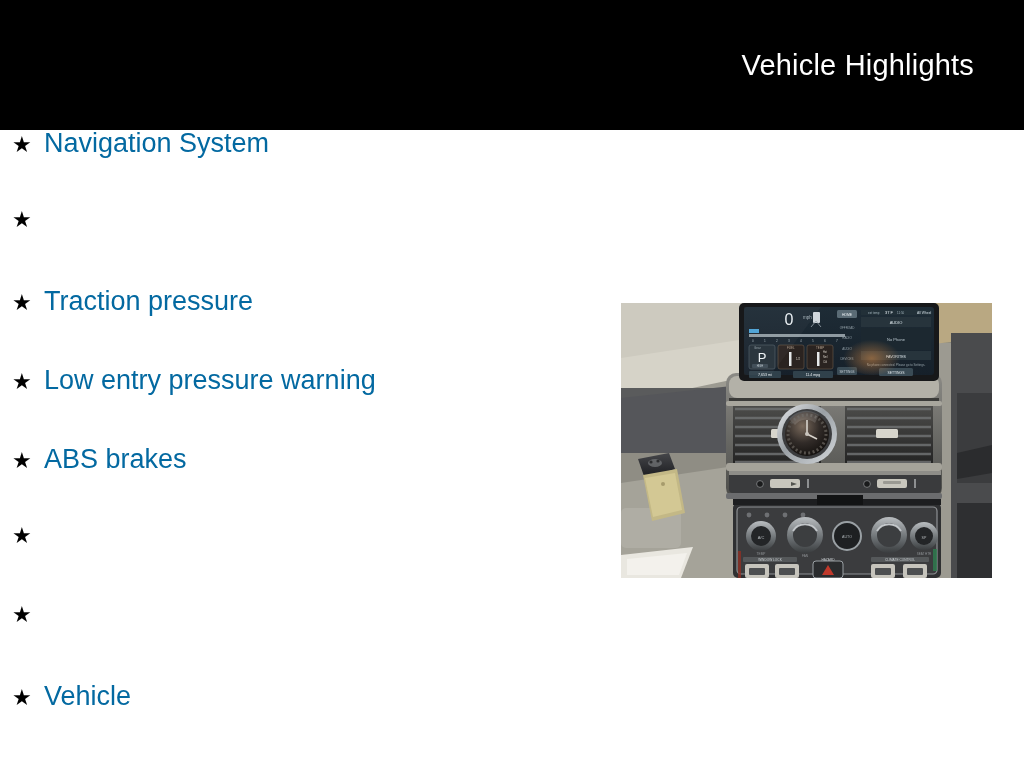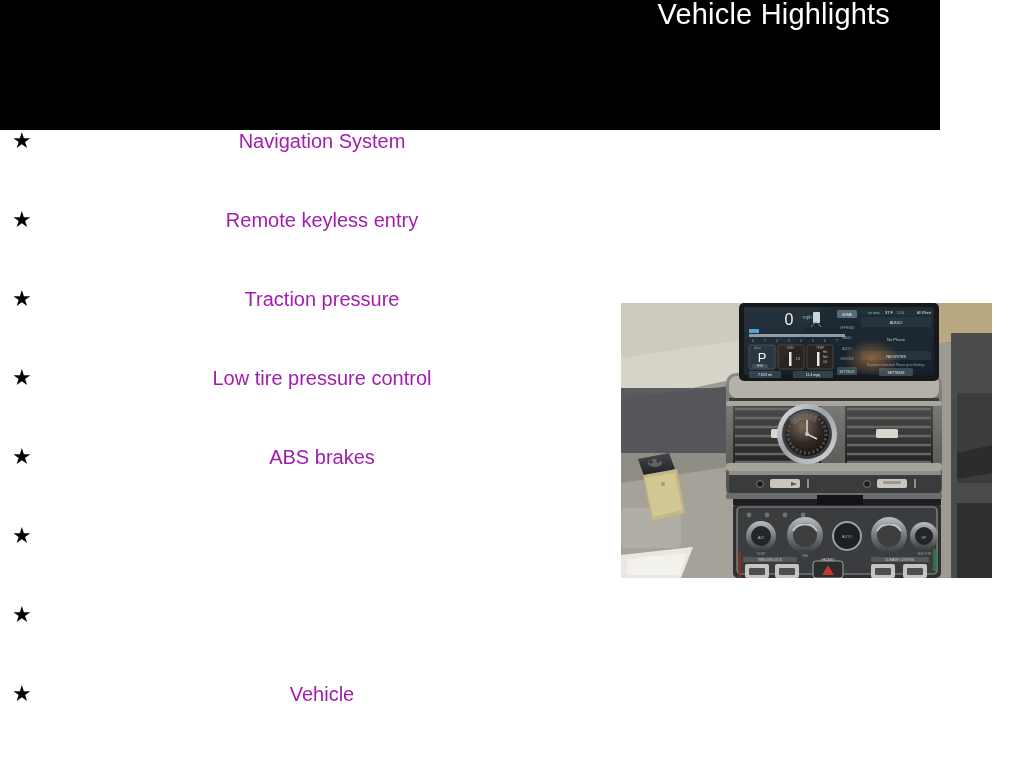--- a/index.html
+++ b/index.html
@@ -14,25 +14,25 @@
     font-family: "Liberation Sans", sans-serif;
     overflow: hidden;
     position: relative;
   }
 
   
   .header-band {
     position: absolute;
     left: 0;
     top: 0;
-    width: 940px;
+    width: 1024px;
     height: 130px;
     background: #000000;
     display: flex;
-    align-items: flex-start;
+    align-items: center;
     justify-content: flex-end;
     box-sizing: border-box;
     padding-right: 50px;
   }
   .header-title {
     color: #ffffff;
     font-size: 29px;
     font-weight: 400;
     letter-spacing: 0.2px;
     line-height: 1;
@@ -58,25 +58,24 @@
   }
   .feature-bullet {
     flex: 0 0 auto;
     width: 32px;
     font-size: 22px;
     color: #000000;
     line-height: 1;
   }
   .feature-label {
     flex: 1 1 auto;
-    font-size: 20px;
-    color: #a21caf;
+    font-size: 27px;
+    color: #0369a1;
     line-height: 1;
     white-space: nowrap;
-    text-align: center;
   }
 
   
   .photo-frame {
     position: absolute;
     left: 621px;
     top: 303px;
     width: 371px;
     height: 275px;
     overflow: hidden;
@@ -95,29 +94,28 @@
   <div class="header-title">Vehicle Highlights</div>
 </div>
 
 <ul class="features-list">
   <li class="feature-item">
     <span class="feature-bullet">★</span>
     <span class="feature-label">Navigation System</span>
   </li>
   <li class="feature-item">
     <span class="feature-bullet">★</span>
-    <span class="feature-label">Remote keyless entry</span>
   </li>
   <li class="feature-item">
     <span class="feature-bullet">★</span>
     <span class="feature-label">Traction pressure</span>
   </li>
   <li class="feature-item">
     <span class="feature-bullet">★</span>
-    <span class="feature-label">Low tire pressure control</span>
+    <span class="feature-label">Low entry pressure warning</span>
   </li>
   <li class="feature-item">
     <span class="feature-bullet">★</span>
     <span class="feature-label">ABS brakes</span>
   </li>
   <li class="feature-item">
     <span class="feature-bullet">★</span>
   </li>
   <li class="feature-item">
     <span class="feature-bullet">★</span>

